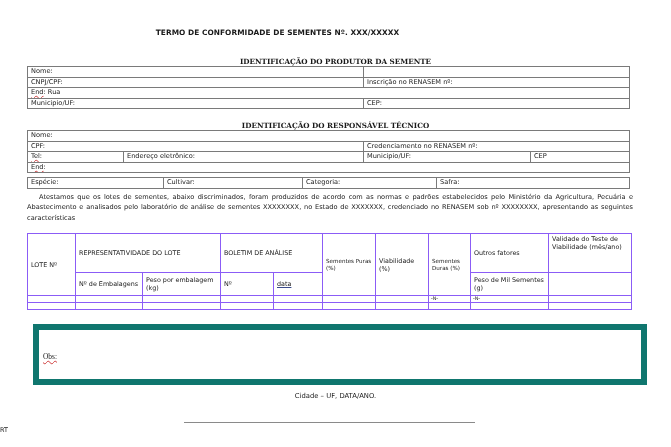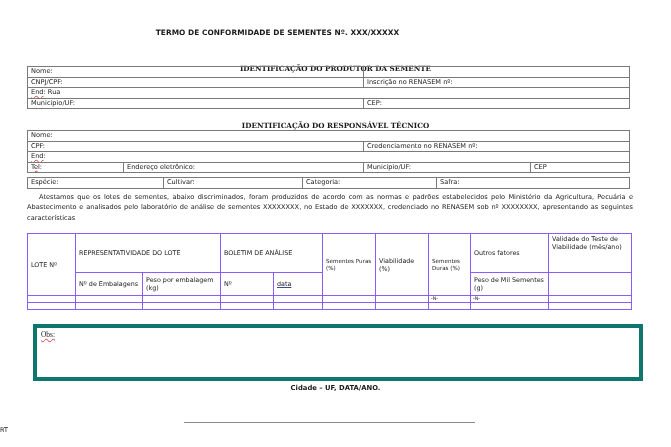--- a/index.html
+++ b/index.html
@@ -6,43 +6,43 @@
   body { width:671px; height:447px; position:relative; overflow:hidden;
          font-family:"DejaVu Sans", sans-serif; color:#1a1a1a; }
   .abs { position:absolute; }
   .title { left:0; width:555px; top:28px; text-align:center; font-size:7.4px; font-weight:bold;
            font-family:"DejaVu Sans", sans-serif; letter-spacing:0.05px; }
   .sec-title { left:0; width:671px; text-align:center; font-size:7.2px; font-weight:bold;
                font-family:"DejaVu Serif", serif; }
   table.frm { position:absolute; border-collapse:collapse; table-layout:fixed; }
   table.frm td { border:1px solid #7a7a7a; font-size:6.6px; padding:0 3px; height:9.5px; line-height:9px;
                  white-space:nowrap; overflow:hidden; vertical-align:middle; }
-  .spell { text-decoration:underline wavy #d04040; text-decoration-thickness:0.6px; text-underline-offset:1px; }
+  .spell { text-decoration:underline wavy #d04040; text-decoration-thickness:0.6px; text-underline-offset:1px;margin-top:20px; }
   .para { left:27px; width:606px; top:192px; font-size:6.6px; line-height:10.4px; text-align:justify; }
   .para .indent { display:inline-block; width:12px; }
   table.main { position:absolute; left:27px; top:233px; width:604px; border-collapse:collapse; table-layout:fixed; }
   table.main td { border:1px solid #8b5cf6; font-size:6.4px; line-height:8px; padding:1px 3px; vertical-align:middle;
                   overflow:hidden; }
   table.main tr.h1 td { height:36px; }
   table.main tr.h2 td { height:20px;margin-top:6px; }
   table.main tr.d td { height:6px; font-size:4.8px; line-height:6px; padding:0 2px; }
   .small { font-size:5.6px !important; line-height:7px !important; }
   .uline { text-decoration:underline; text-decoration-color:#3a4a8a; }
-  .obs { left:33px; top:324px; width:602px; height:49px; border:4px solid #0f766e; }
+  .obs { left:33px; top:324px; width:602px; height:49px; border:6px solid #0f766e; }
   .obs span { position:absolute; left:4px; top:2px; font-family:"Liberation Serif", serif; font-size:7.4px; }
-  .cidade { left:0; width:671px; top:384px; text-align:center; font-size:6.8px;font-weight:bold; }
+  .cidade { left:0; width:671px; top:392px; text-align:center; font-size:6.8px; }
   .sigline { left:184px; top:422px; width:291px; height:0; border-top:1px solid #8a8a8a; }
   .rt { left:0; width:671px; top:426px; text-align:left; font-size:6.4px; line-height:8px; }
 </style>
 </head>
 <body>
 
 <div class="abs title">TERMO DE CONFORMIDADE DE SEMENTES Nº. XXX/XXXXX</div>
 
-<div class="abs sec-title" style="top:64px;">IDENTIFICAÇÃO DO PRODUTOR DA SEMENTE</div>
+<div class="abs sec-title" style="top:57px;">IDENTIFICAÇÃO DO PRODUTOR DA SEMENTE</div>
 <table class="frm" style="left:27px; top:66px; width:602px;">
   <colgroup>
       <col style="width:336px">
       <col style="width:266px">
     </colgroup>
   <tbody>
       <tr>
     <td><span>Nome:</span></td>
     <td></td>
   </tr>
@@ -70,27 +70,27 @@
     </colgroup>
   <tbody>
       <tr>
     <td colspan="4"><span>Nome:</span></td>
   </tr>
   <tr>
     <td colspan="2"><span>CPF:</span></td>
     <td colspan="2"><span>Credenciamento no RENASEM nº:</span></td>
   </tr>
   <tr>
-    <td colspan="4"><span class="spell">End</span><span>:</span></td>
-  </tr>
-  <tr>
     <td><span class="spell">Tel</span><span>:</span></td>
     <td><span>Endereço eletrônico:</span></td>
     <td><span>Municipio/UF:</span></td>
     <td><span>CEP</span></td>
+  </tr>
+  <tr>
+    <td colspan="4"><span class="spell">End</span><span>:</span></td>
   </tr>
 </tbody>
   </table>
 
 <table class="frm" style="left:27px; top:177px; width:602px;padding-left:8px;">
   <colgroup>
       <col style="width:136px">
       <col style="width:139px">
       <col style="width:134px">
       <col style="width:193px">

